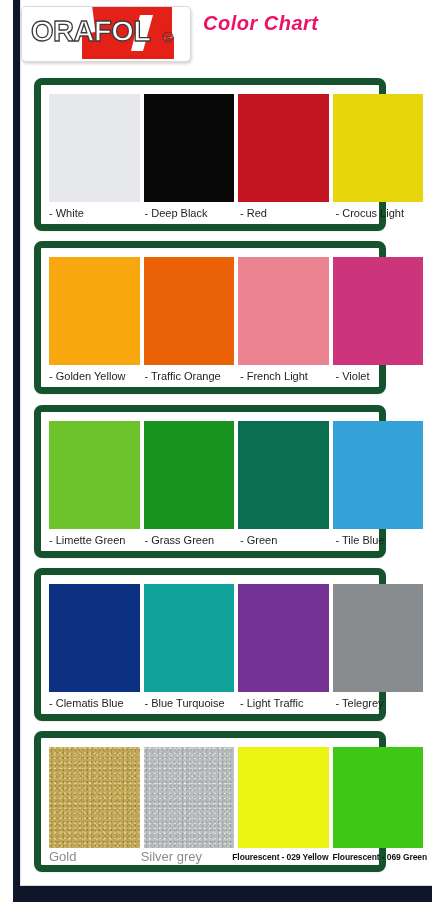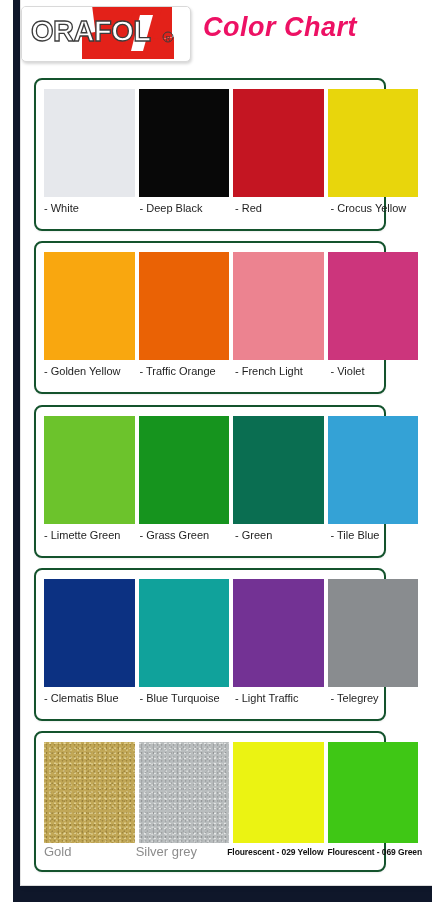--- a/index.html
+++ b/index.html
@@ -56,34 +56,34 @@
     border: 1px solid #d9d9d9;
     border-radius: 5px;
     box-shadow: 1px 2px 3px rgba(0,0,0,0.16);
     overflow: hidden;
   }
   #logo-svg { display: block; }
   #chart-title {
     position: absolute;
     left: 182px;
     top: 8px;
-    font-size: 27px;
+    font-size: 20px;
     font-weight: bold;
     font-style: italic;
     letter-spacing: 0.5px;
     white-space: nowrap;
   }
 
   
   .card {
     position: absolute;
     left: 21px;
     width: 352px;
     background: #ffffff;
-    border: 2px solid #14532d;
+    border: 7px solid #14532d;
     border-radius: 8px;
     box-shadow: 0 1px 2px rgba(0,0,0,0.07);
     box-sizing: border-box;
   }
   .swatch-row {
     position: absolute;
     left: 8px;
     top: 9px;
     width: 374px;
     height: 108px;
@@ -191,21 +191,21 @@
         <div class="swatch" style="background:#C41522;"></div>
       </div>
       <div class="swatch-cell">
         <div class="swatch" style="background:#E8D60C;"></div>
       </div>
     </div>
     <div class="label-row">
       <div class="label-cell">- White</div>
       <div class="label-cell">- Deep Black</div>
       <div class="label-cell">- Red</div>
-      <div class="label-cell">- Crocus Yellow</div>
+      <div class="label-cell">- Crocus Light</div>
     </div>
   </div>
 
   <div class="card" style="top:241px; height:153px;">
     <div class="swatch-row">
       <div class="swatch-cell">
         <div class="swatch" style="background:#F9A70F;"></div>
       </div>
       <div class="swatch-cell">
         <div class="swatch" style="background:#EA6205;"></div>

